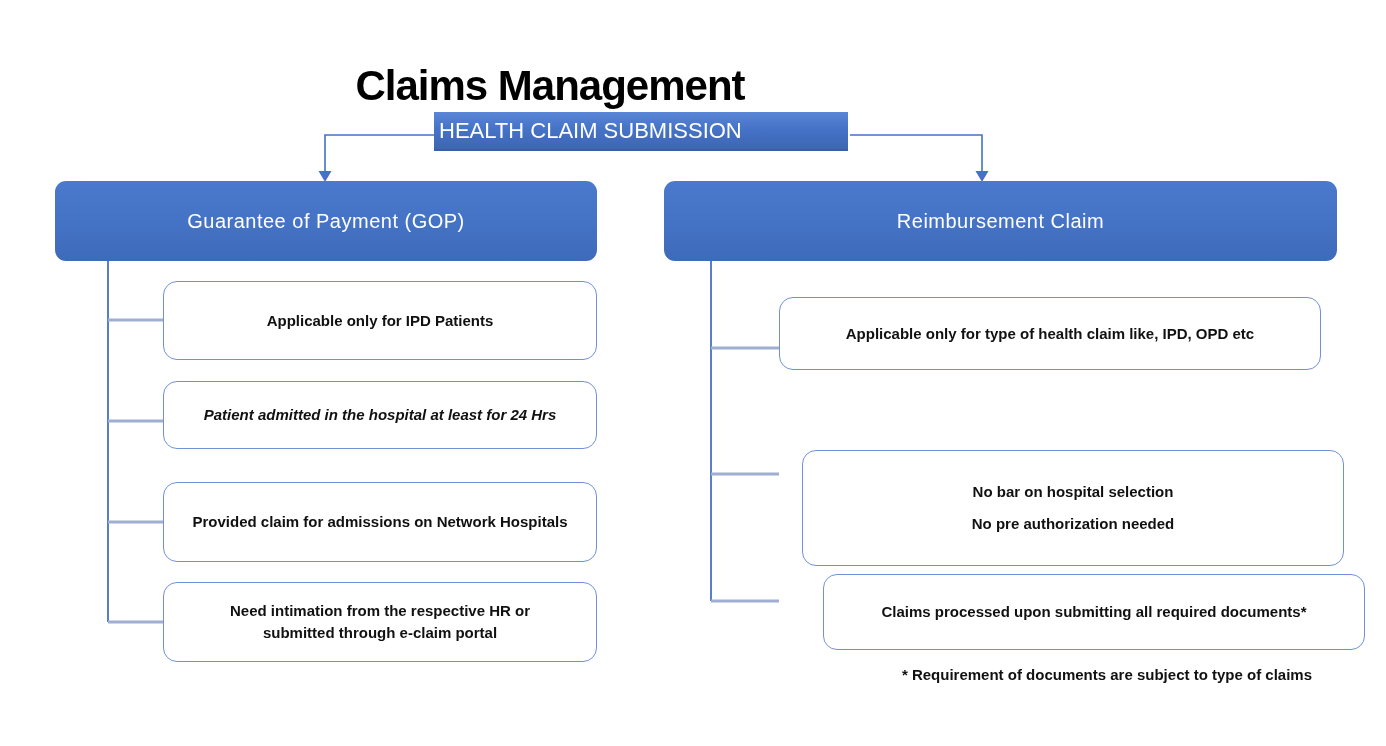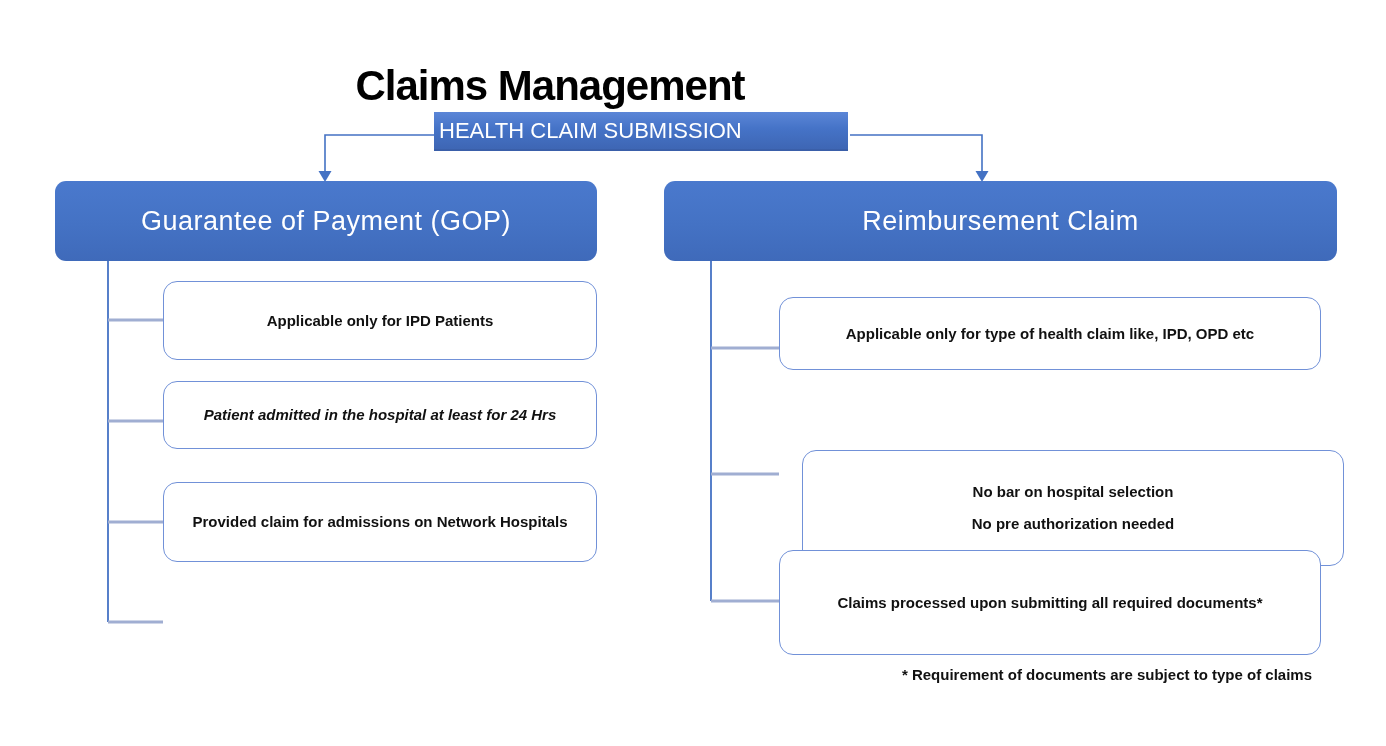--- a/index.html
+++ b/index.html
@@ -52,21 +52,21 @@
   }
   .branch-node {
     position: absolute;
     height: 80px;
     border-radius: 11px;
     background: linear-gradient(to bottom, #4a79cd 0%, #4472c4 55%, #3f6aba 100%);
     display: flex;
     align-items: center;
     justify-content: center;
     color: #ffffff;
-    font-size: 27px;
+    font-size: 20px;
     letter-spacing: 0.5px;
   }
   .branch-left  { left: 55px;  top: 181px; width: 542px; }
   .branch-right { left: 620px; top: 181px; width: 673px; margin-left: 44px; }
   .leaf {
     position: absolute;
     background: #ffffff;
     border: 1.5px solid #7191d8;
     border-radius: 14px;
     display: flex;
@@ -135,27 +135,30 @@
 
   <div class="leaf leaf-left" style="top:281px; height:79px;">
     <span class="line">Applicable only for IPD Patients</span>
   </div>
   <div class="leaf leaf-left" style="top:381px; height:68px;font-style:italic;">
     <span class="line">Patient admitted in the hospital at least for 24 Hrs</span>
   </div>
   <div class="leaf leaf-left" style="top:482px; height:80px;">
     <span class="line">Provided claim for admissions on Network Hospitals</span>
   </div>
+  <div class="leaf leaf-left" style="top:582px; height:80px; padding:6px 30px;">
+    <span class="line">Need intimation from the respective HR or submitted through e-claim portal</span>
+  </div>
 
   <div class="leaf leaf-right" style="top:297px; height:73px;">
     <span class="line">Applicable only for type of health claim like, IPD, OPD etc</span>
   </div>
   <div class="leaf leaf-right" style="top:450px; height:116px;margin-left:23px;">
     <span class="line">No bar on hospital selection</span>
     <span class="line">No pre authorization needed</span>
   </div>
-  <div class="leaf leaf-right" style="top:550px; height:105px;">
+  <div class="leaf leaf-right" style="top:574px; height:76px;margin-left:44px;">
     <span class="line">Claims processed upon submitting all required documents*</span>
   </div>
 
   <div class="footnote">* Requirement of documents are subject to type of claims</div>
 
 </div>
 
 </body></html>

